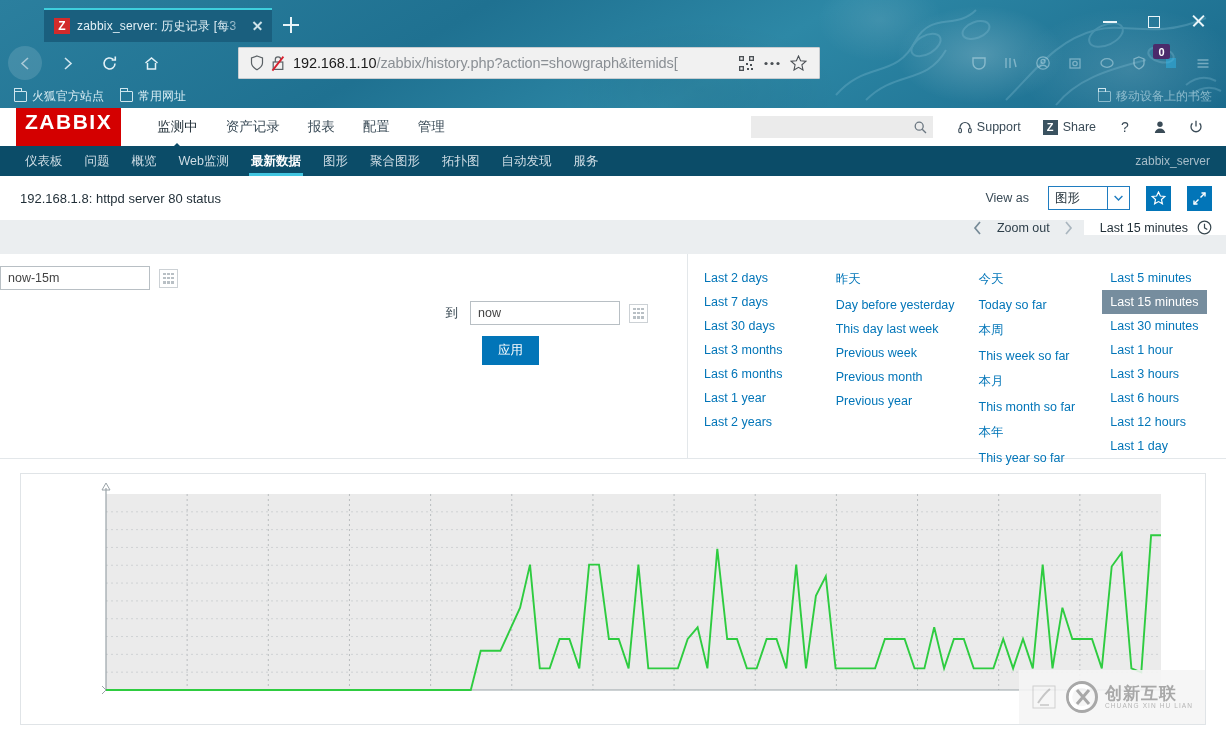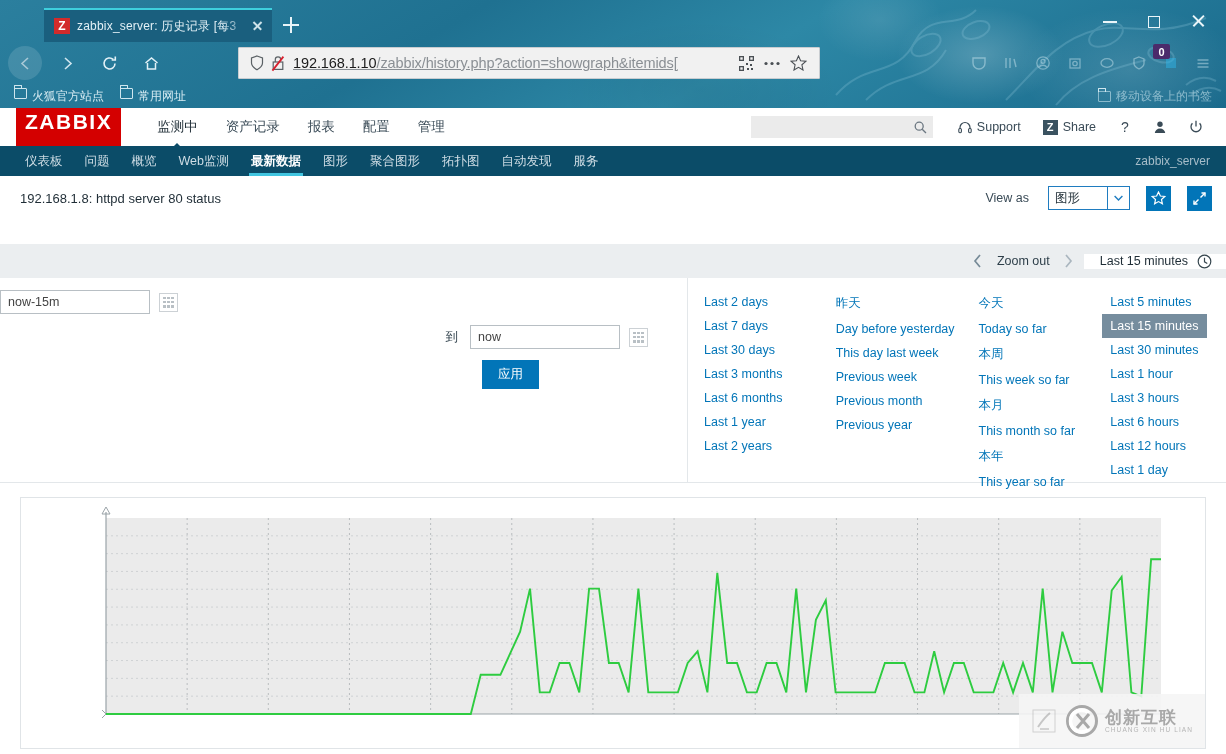--- a/index.html
+++ b/index.html
@@ -108,31 +108,31 @@
     position: absolute; left: 238px; top: 47px;
     width: 582px; height: 32px;
     background: #f1f1f1; border: 1px solid #c9cdd1;
     display: flex; align-items: center; padding: 0 8px;
     border-radius: 1px;
   }
   .url-shield { width: 20px; flex: none; display:flex; align-items:center; justify-content:center; }
   .url-lockbroken { width: 22px; flex: none; display:flex; align-items:center; justify-content:center; }
   .url-text {
     flex: 1; font-size: 14.5px; color: #8a8f94; white-space: nowrap; overflow: hidden;
-    padding-left: 4px; letter-spacing: -0.1px; text-decoration: underline;
+    padding-left: 4px; letter-spacing: -0.1px;
   }
   .url-text b { color: #1b1b1b; font-weight: normal; }
   .url-ico { width: 26px; flex: none; display: flex; align-items: center; justify-content: center;
              color: #4a4f54; cursor: pointer; }
 
   .bookmarks {
     position: absolute; left: 0; top: 84px; width: 1226px; height: 24px;
     display: flex; align-items: center; padding-left: 14px; gap: 16px;
   }
-  .bm { display: flex; align-items: flex-start; gap: 5px; color: #d6ebf2; font-size: 12px; cursor: pointer; }
+  .bm { display: flex; align-items: center; gap: 5px; color: #d6ebf2; font-size: 12px; cursor: pointer; }
   .bm-folder { width: 13px; height: 11px; border: 1.3px solid #cfe6ee; border-radius: 1px; position: relative; }
   .bm-folder::before {
     content:""; position:absolute; left:-1.3px; top:-4px; width:6px; height:3px;
     border:1.3px solid #cfe6ee; border-bottom:none; border-radius:1px 1px 0 0;
   }
   .bm-right {
     position: absolute; right: 14px; top: 84px; height: 24px;
     display: flex; align-items: center; gap: 5px;
     color: rgba(215,238,246,0.55); font-size: 12px;
   }
@@ -225,22 +225,22 @@
   .select-arrow {
     position: absolute; right: 0; top: 0; width: 22px; height: 22px;
     border-left: 1px solid #1f7cc0; display: flex; align-items: center; justify-content: center;
   }
   .sqbtn {
     width: 25px; height: 25px; background: #0275b8; display: flex;
     align-items: center; justify-content: center; cursor: pointer;
   }
 
   .timebar {
-    height: 34px; background: #ebeef0; display: flex; align-items: center;
-    justify-content: flex-end; position: relative; margin-top: 24px;
+    height: 34px; background: #ebeef0; display: flex; align-items: flex-start;
+    justify-content: flex-end; position: relative;
   }
   .tb-nav {
     display: flex; align-items: center; gap: 0; padding-right: 0;
   }
   .tb-chev { width: 30px; display: flex; align-items: center; justify-content: center;
              color: #768a97; font-size: 17px; cursor: pointer; }
   .tb-zoomout { font-size: 12.5px; color: #2d3e49; padding: 0 4px; cursor: pointer;
                 display: flex; align-items: center; }
   .tb-tab {
     background: #fff; display: flex; align-items: center; gap: 9px;

